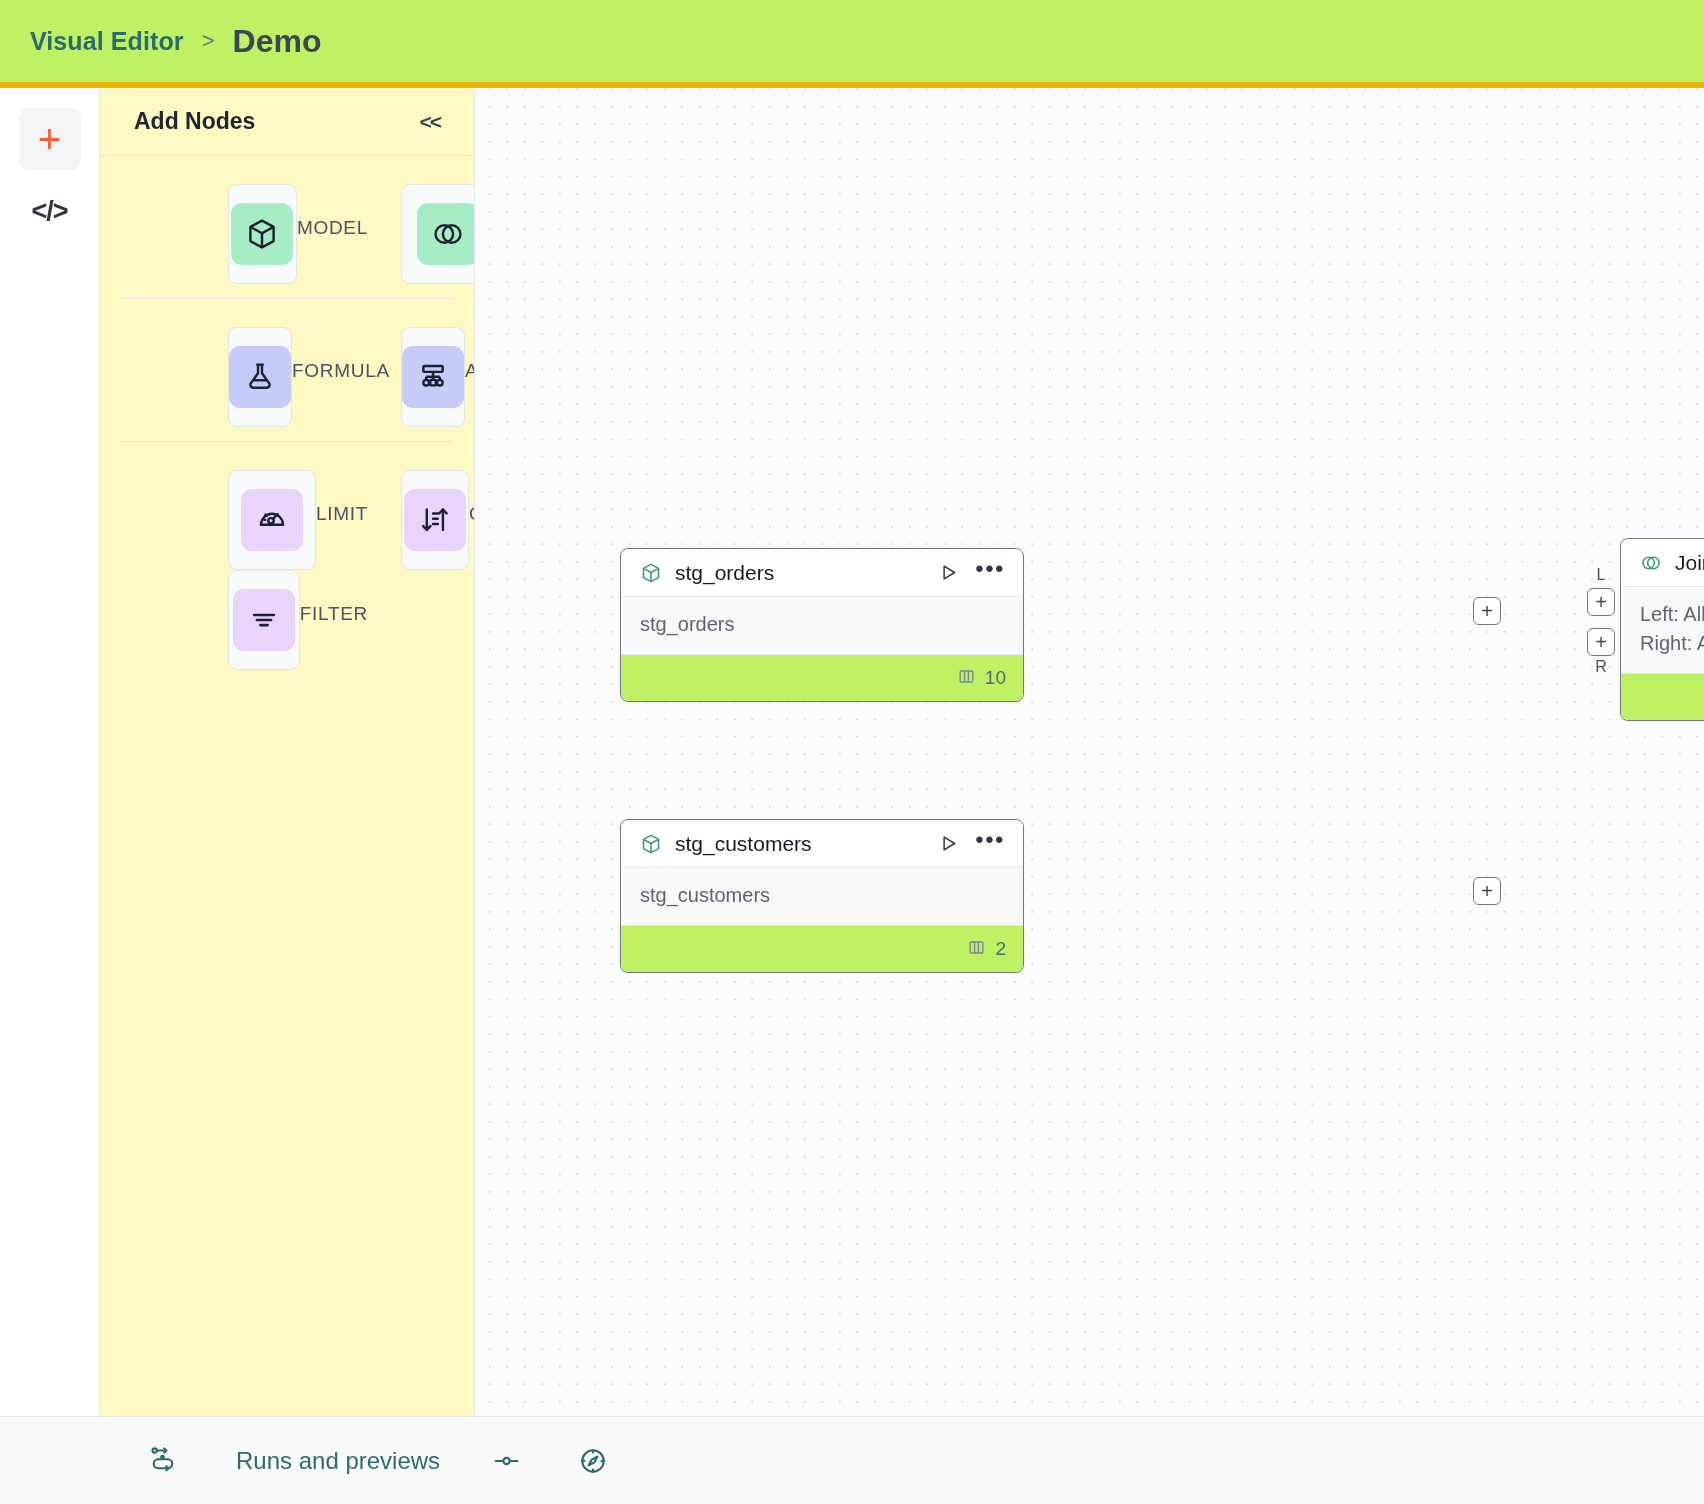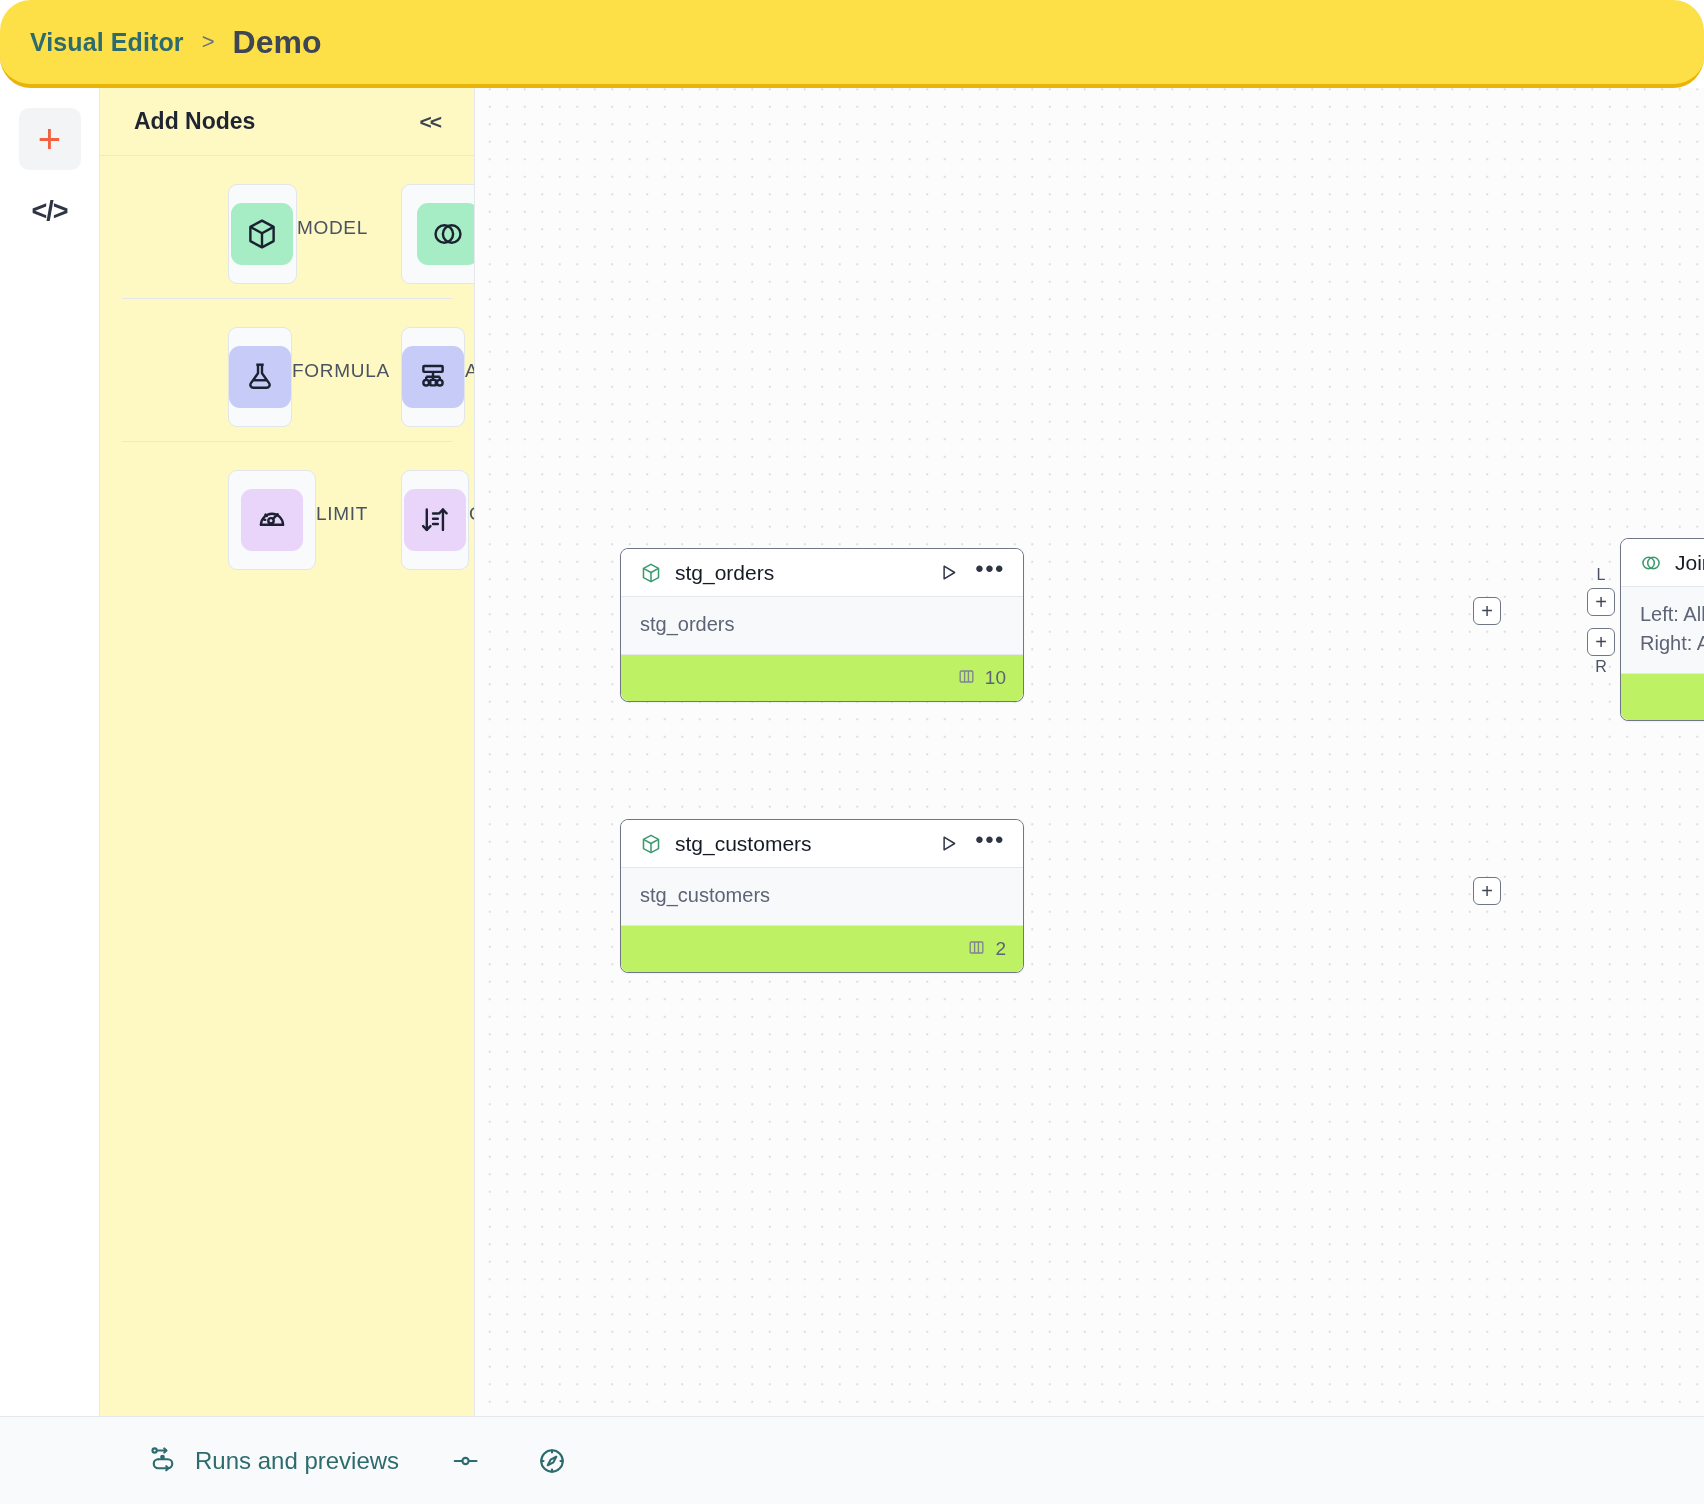--- a/index.html
+++ b/index.html
@@ -9,23 +9,22 @@
     font-family: "Liberation Sans", sans-serif;
     overflow: hidden;
   }
   #app { position: relative; width: 1704px; height: 1504px; display: flex; flex-direction: column; }
 
   
   .topbar {
     height: 88px; flex: 0 0 88px;
     display: flex; align-items: center;
     padding-left: 30px;
-    background: #fde047;
-    border-bottom: 4px solid #eab308;
-    border-radius: 31px;
+    background: #bef264;
+    border-bottom: 6px solid #eab308;
   }
   .crumb-root {
     font-size: 25px; font-weight: bold; color: #2d6b6e; letter-spacing: .1px;
   }
   .crumb-sep { font-size: 22px; color: #6b7280; margin: 0 18px; font-weight: normal; }
   .crumb-leaf { font-size: 32px; font-weight: bold; color: #3e4656; }
 
   
   .body { flex: 1; display: flex; min-height: 0; }
 
@@ -137,21 +136,21 @@
     position: absolute; font-size: 16px; color: #4a5263; text-align: center; width: 28px;
   }
 
   
   .bottombar {
     height: 88px; flex: 0 0 88px;
     background: #f9fafb; border-top: 1px solid #e4e7ec;
     display: flex; align-items: center; padding-left: 148px; gap: 0;
   }
   .runs-btn { display: flex; align-items: center; gap: 17px; cursor: pointer; }
-  .runs-label { font-size: 24px; color: #2d6b6e; }
+  .runs-label { font-size: 24px; color: #2d6b6e; margin-left: 41px; }
   .bb-icon { margin-left: 52px; cursor: pointer; display: flex; align-items: center; }
   .bb-icon.second { margin-left: 56px; }
 </style>
 </head>
 <body>
 
 <div id="app">
 
   <div class="topbar">
     <span class="crumb-root">Visual Editor</span>
@@ -264,20 +263,32 @@
                     <path d="M3.6 16.3 6.2 19l2.6-2.7"></path>
                   <path d="M17.6 19V4.6"></path>
                     <path d="M15 7.3l2.6-2.7L20.2 7.3"></path>
                   <path d="M10.6 7.4h3.4M10.6 11.1h3.4M10.6 14.8h3.4"></path>
                 </svg>
               </div>
             </div>
             <span class="node-label">ORDER</span>
           </div>
 
+          <div class="node-cell">
+            <div class="node-tile">
+              <div class="node-badge" style="background:#e9d5fa">
+                <svg width="34" height="34" viewBox="0 0 24 24" fill="none" stroke="#1b2130" stroke-width="1.8" stroke-linecap="round">
+                  <path d="M5 8.4h14"></path>
+                    <path d="M7 12h10"></path>
+                    <path d="M9.4 15.6h5.2"></path>
+                </svg>
+              </div>
+            </div>
+            <span class="node-label">FILTER</span>
+          </div>
         </div>
 
       </div>
     </div>
 
     <div class="canvas">
 
       <svg class="edges">
         <path d="M1026 523 C 1060 523, 1080 515, 1112 514" fill="none" stroke="#a9afba" stroke-width="1.6"></path>
         <path d="M1026 803 C 1075 800, 1100 740, 1095 640 C 1092 585, 1100 560, 1112 553" fill="none" stroke="#a9afba" stroke-width="1.6"></path>

